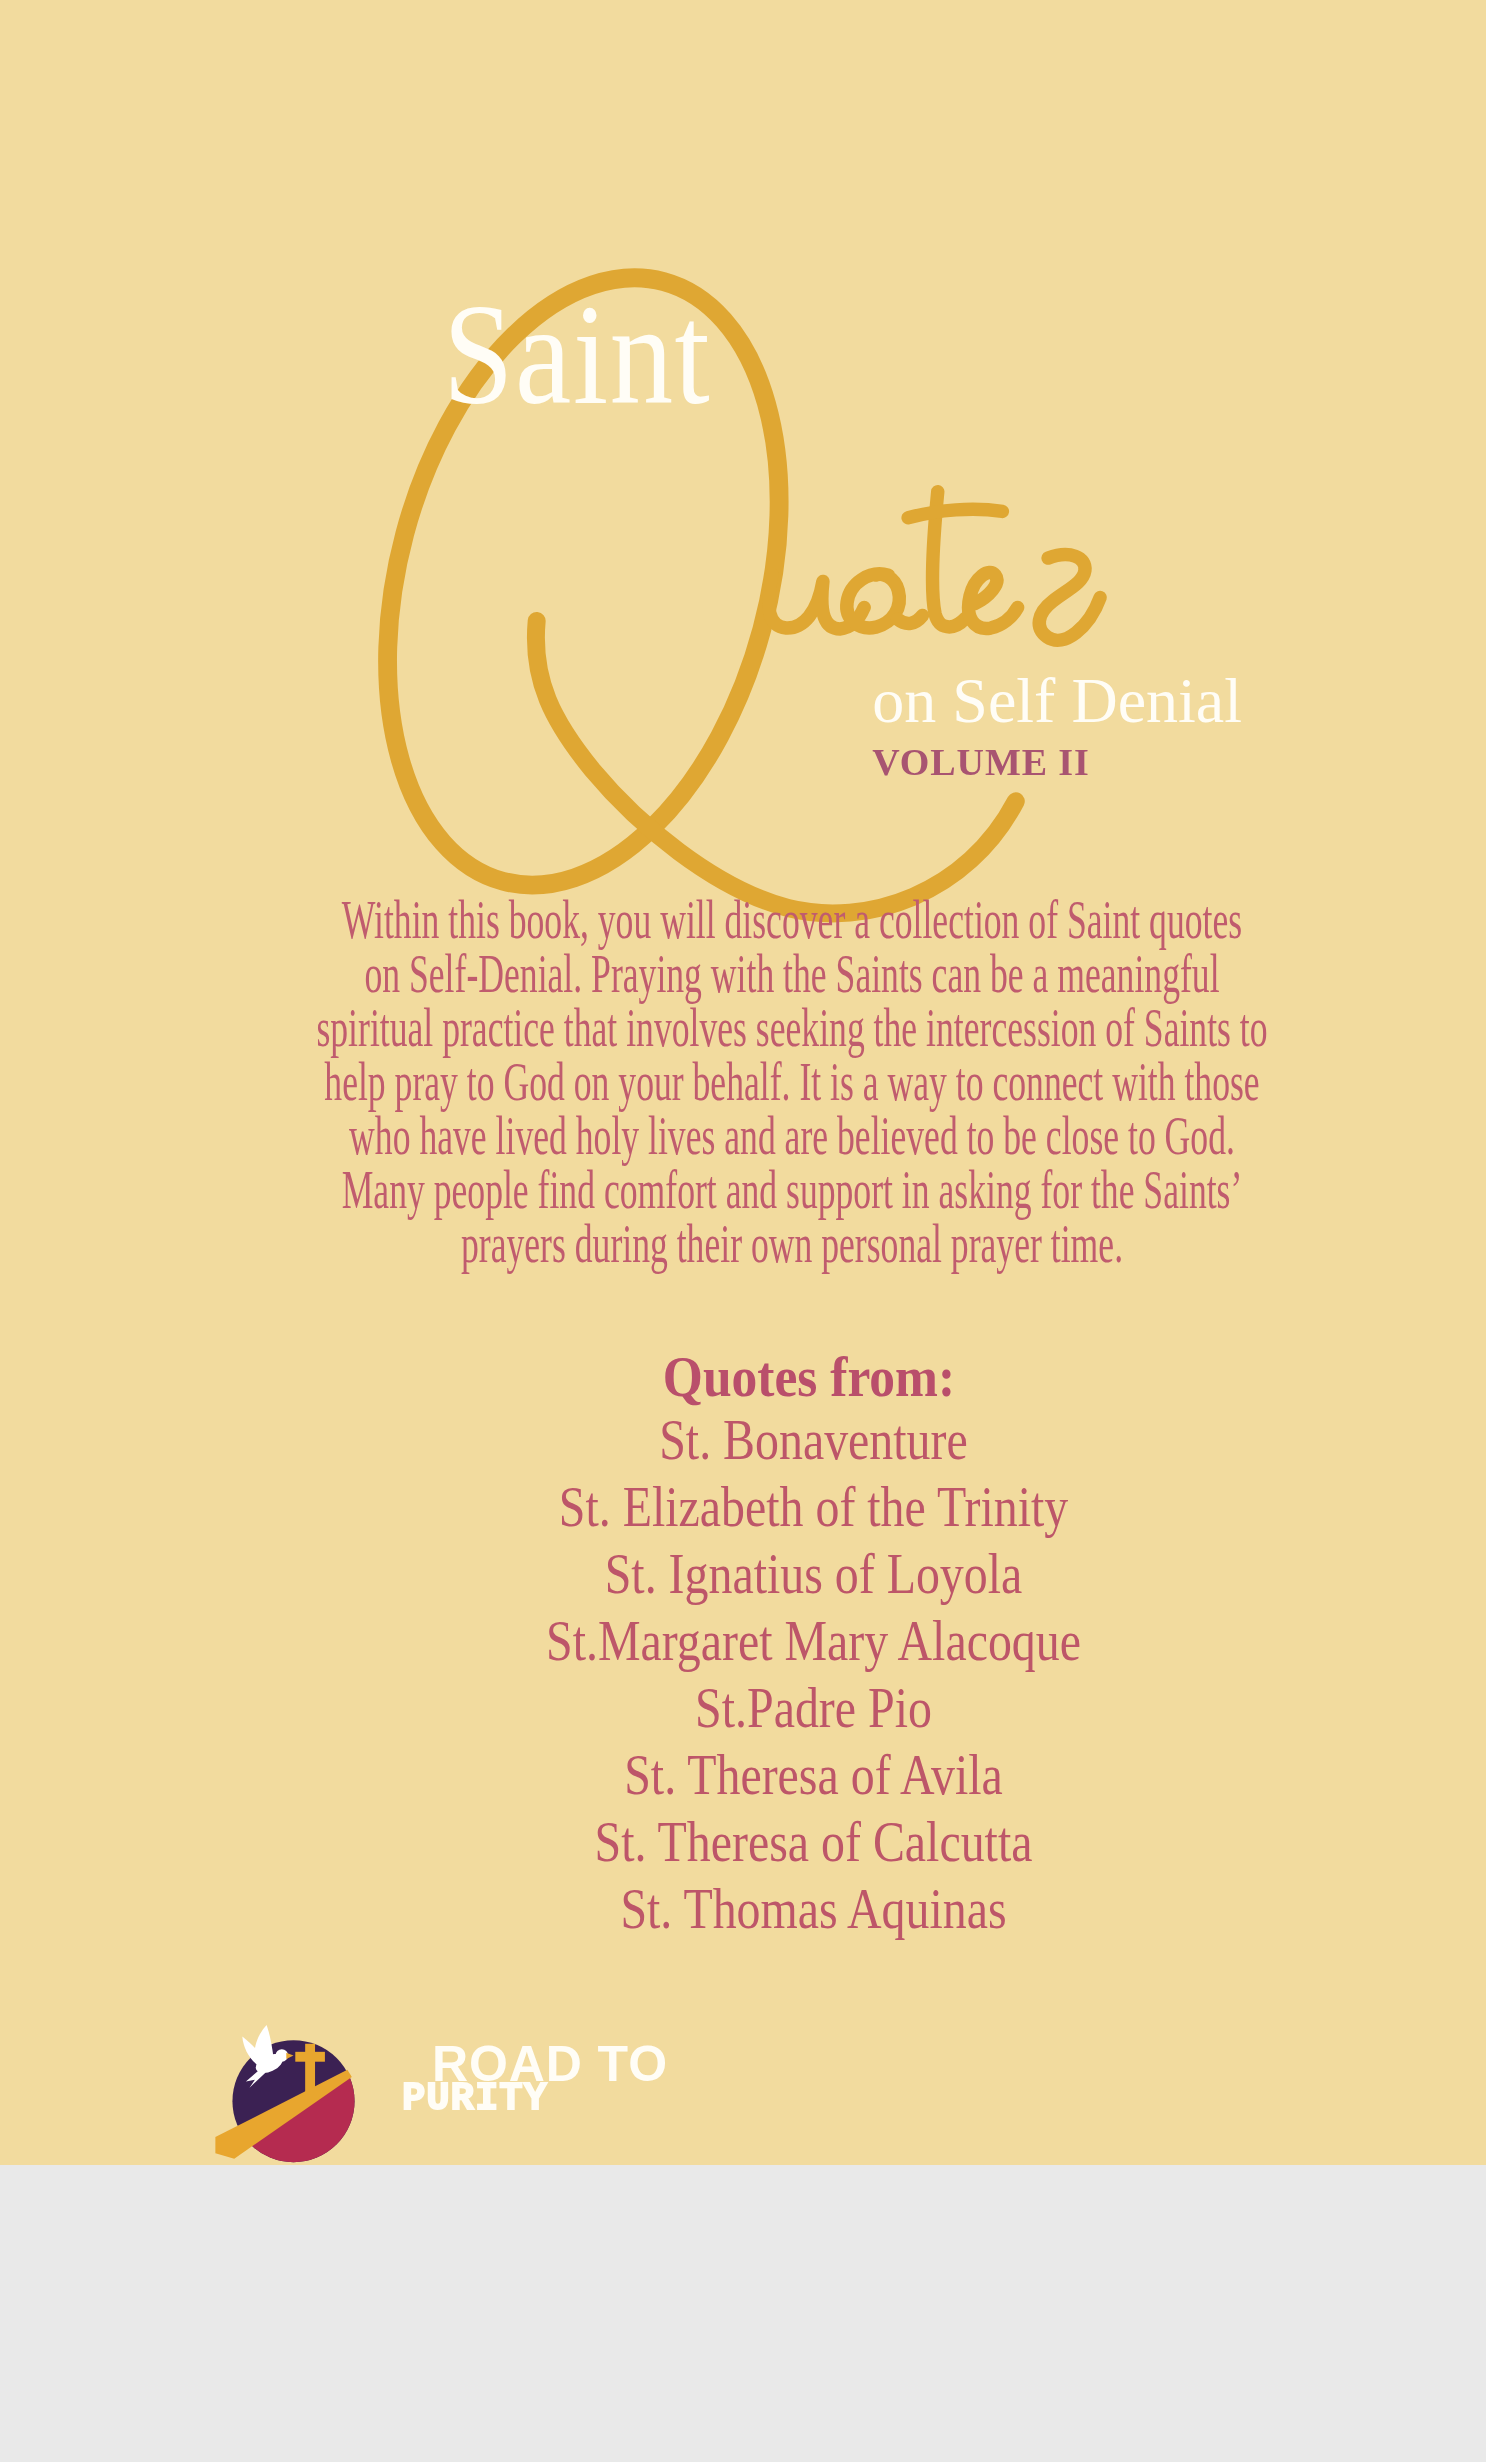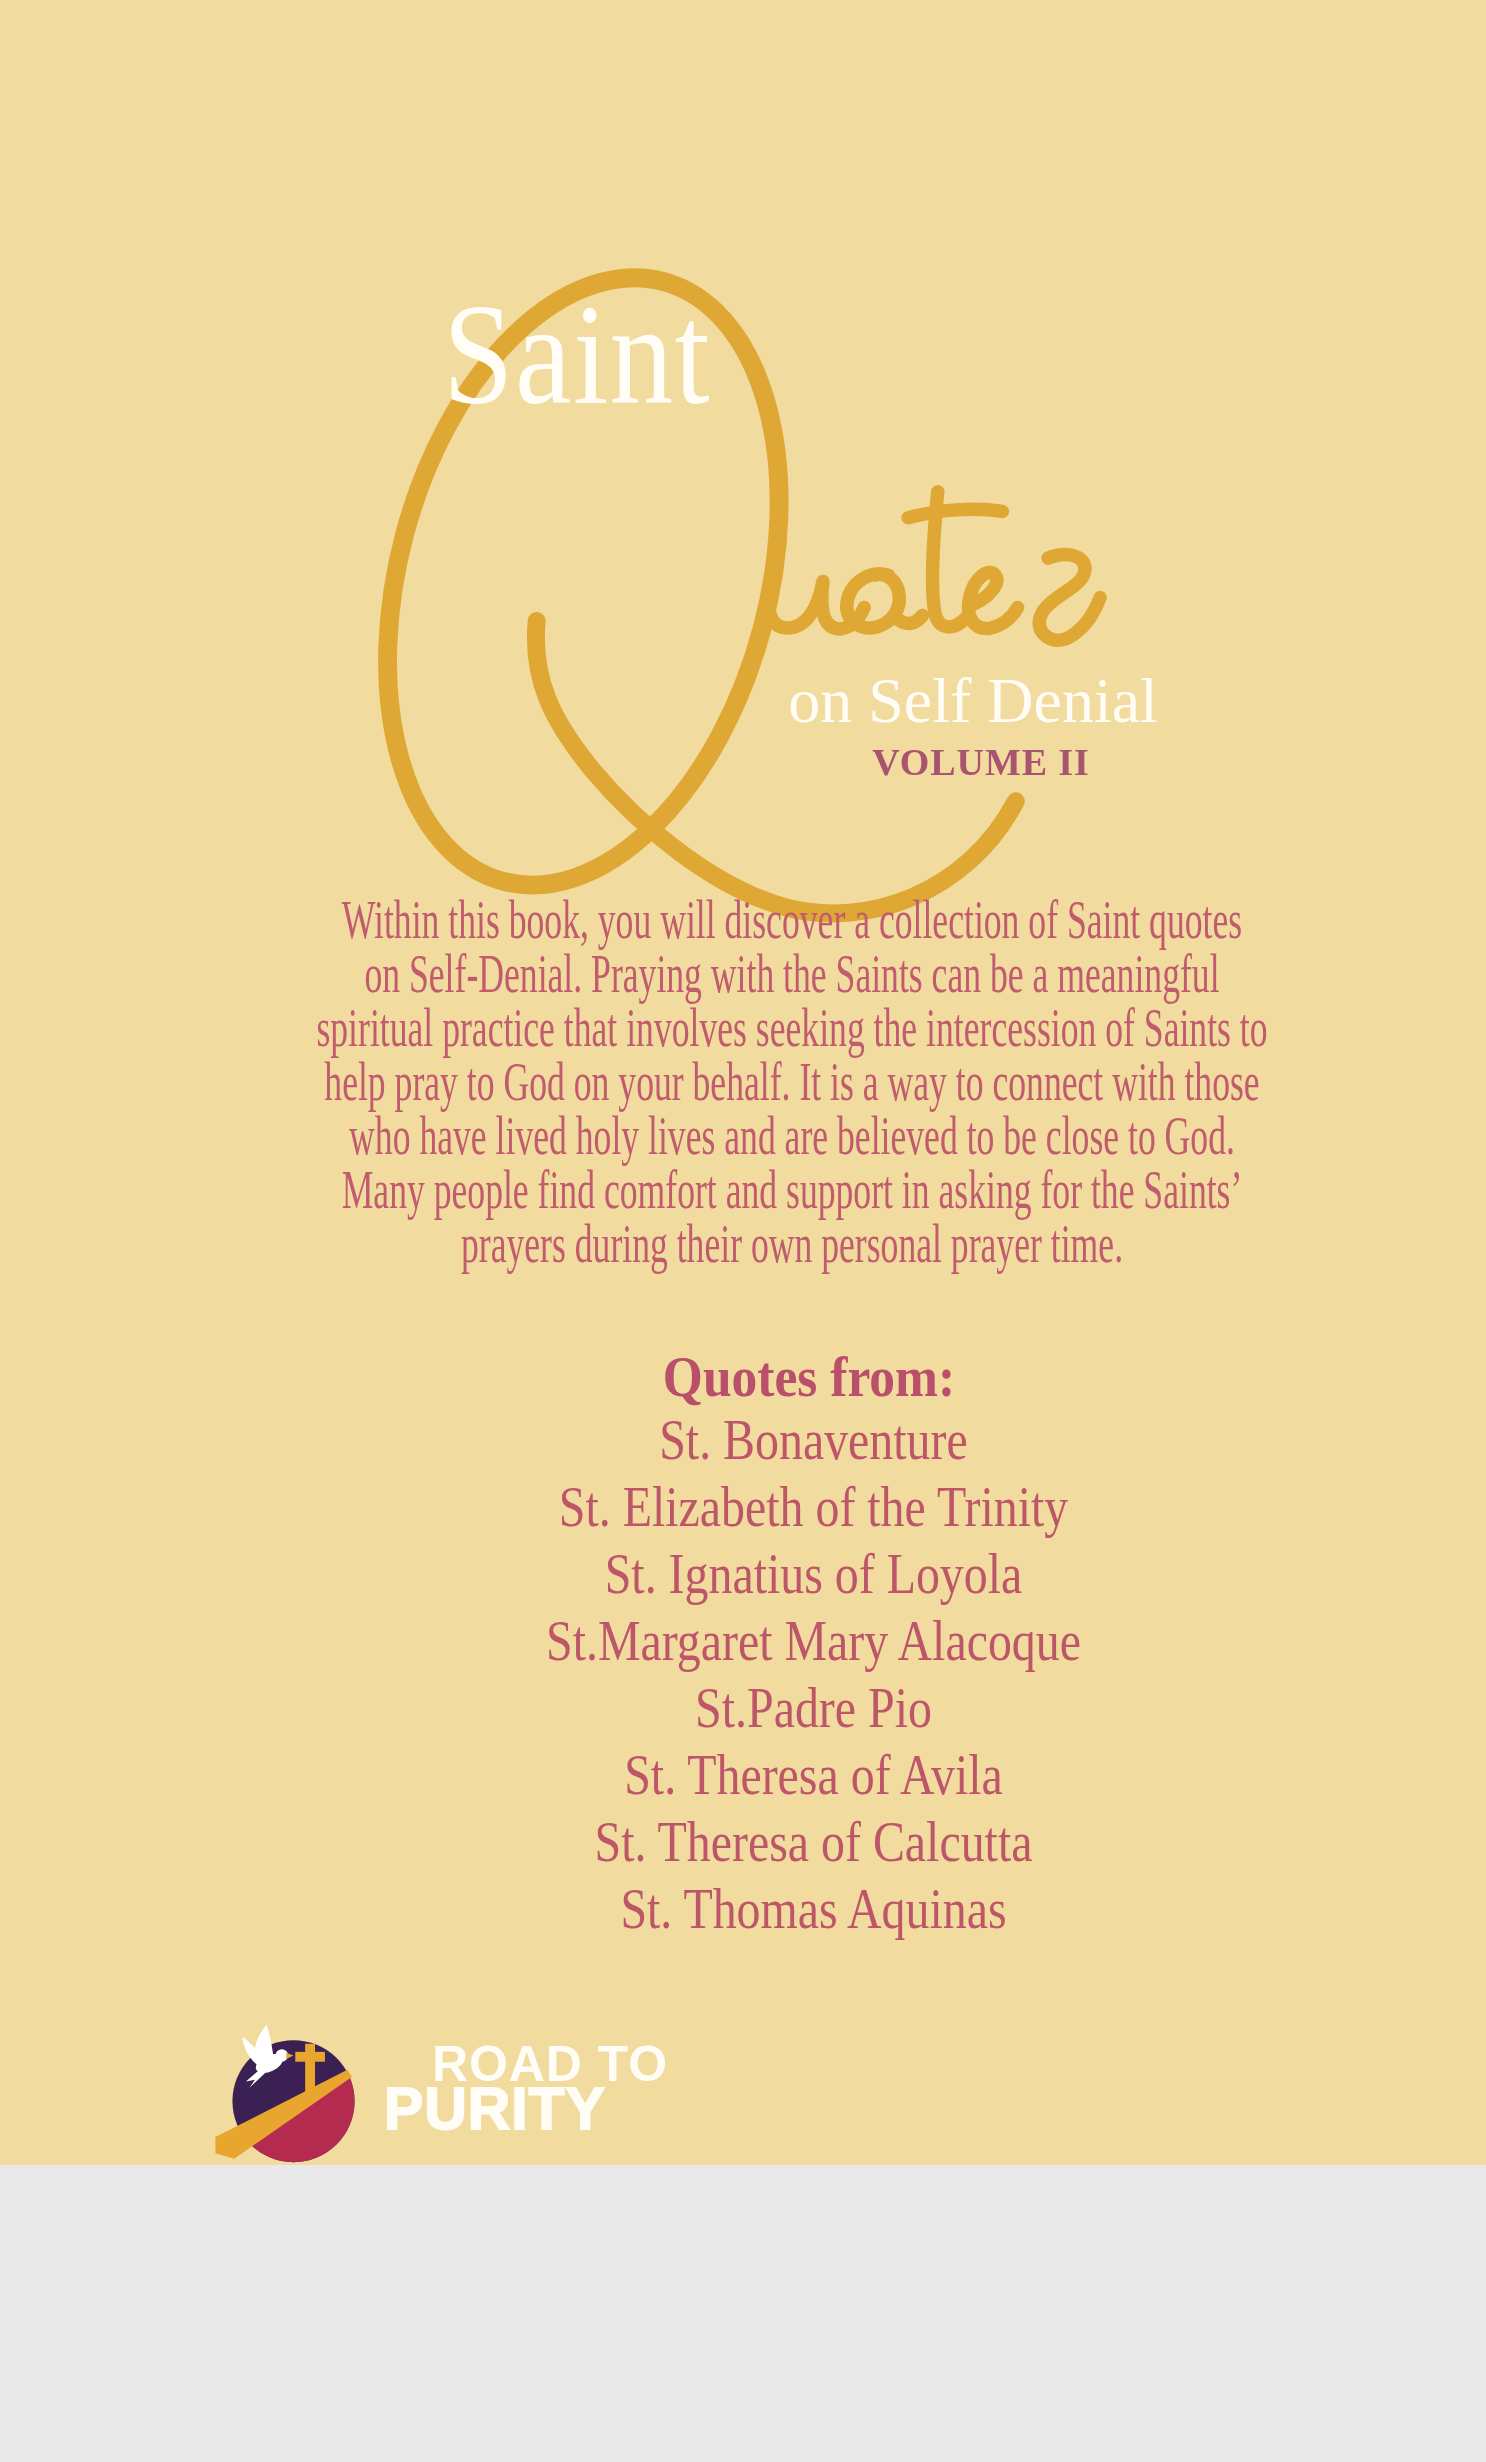--- a/index.html
+++ b/index.html
@@ -25,21 +25,21 @@
 
   .saint-word{
     position:absolute;left:443px;top:283px;
     font-size:144px;line-height:1;letter-spacing:1.8px;
     color:var(--white-text);
     transform:scaleX(.88);transform-origin:left top;
     white-space:nowrap;
   }
   .subtitle{
     position:absolute;left:704px;top:669px;width:538px;
-    text-align:center;font-size:64px;line-height:1;
+    text-align:right;font-size:64px;line-height:1;
     color:var(--white-text);white-space:nowrap;
   }
   .volume{
     position:absolute;left:712px;top:743px;width:538px;
     text-align:center;font-size:38px;line-height:1;font-weight:bold;
     letter-spacing:0.9px;color:var(--volume-rose);white-space:nowrap;
   }
   .intro{
     position:absolute;left:-74px;top:893px;width:1732px;
     text-align:center;font-size:54px;line-height:54px;
@@ -63,23 +63,23 @@
   .saints li{white-space:nowrap;}
 
   .logo-svg{position:absolute;left:210px;top:2024px;width:158px;height:158px;}
   .brand-line1{
     position:absolute;left:384px;top:2039px;
     font-family:"Liberation Sans",sans-serif;font-weight:bold;
     font-size:50px;line-height:1;letter-spacing:0.9px;
     color:var(--white-text);white-space:nowrap;margin-left:48px;
   }
   .brand-line2{
-    position:absolute;left:384px;top:2080px;
-    font-family:Liberation Sans, sans-serif;font-weight:bold;
-    font-size:59px;line-height:1;letter-spacing:0.9px;
+    position:absolute;left:402px;top:2080px;
+    font-family:Liberation Mono, monospace;font-weight:bold;
+    font-size:39px;line-height:1;letter-spacing:0.9px;
     color:var(--white-text);-webkit-text-stroke:1.8px var(--white-text);
     white-space:nowrap;
   }
   .website{
     position:absolute;left:212px;top:2159px;
     font-size:58px;line-height:1;font-weight:bold;letter-spacing:0.9px;
     color:var(--white-text);white-space:nowrap;
   }
 </style>
 </head>

